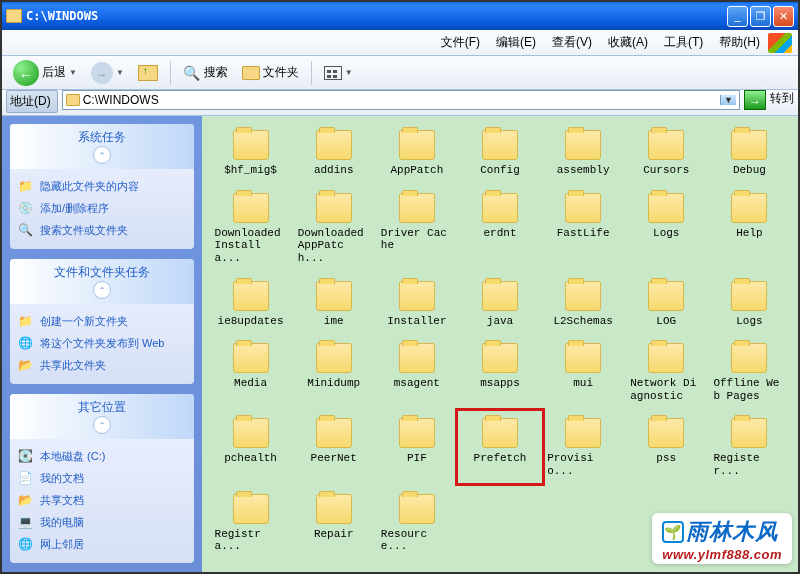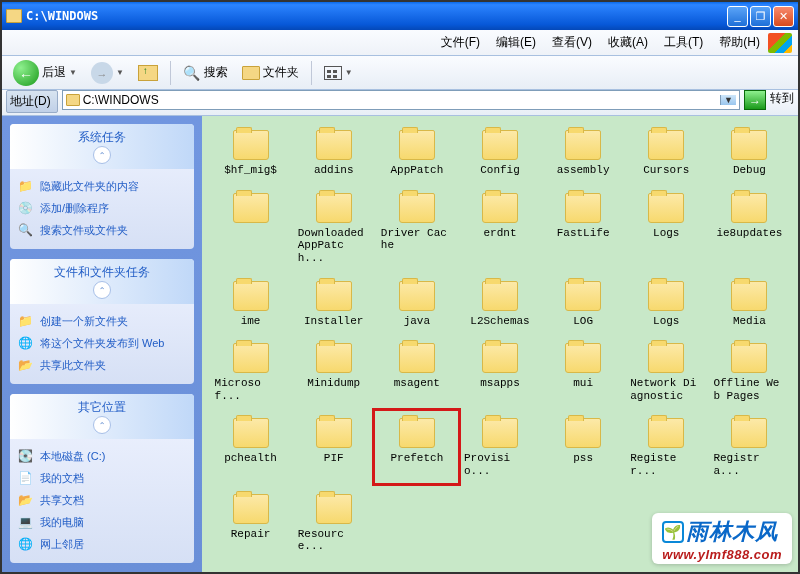--- a/index.html
+++ b/index.html
@@ -229,20 +229,21 @@
         <div class="folder-item">
           <div class="folder-icon"></div>
           <div class="folder-label">Cursors</div>
         </div>
         <div class="folder-item">
           <div class="folder-icon"></div>
           <div class="folder-label">Debug</div>
         </div>
         <div class="folder-item">
           <div class="folder-icon"></div>
+          <div class="folder-label">Downloaded Installa...</div>
         </div>
         <div class="folder-item">
           <div class="folder-icon"></div>
           <div class="folder-label">Downloaded AppPatch...</div>
         </div>
         <div class="folder-item">
           <div class="folder-icon"></div>
           <div class="folder-label">Driver Cache</div>
         </div>
         <div class="folder-item">
@@ -252,20 +253,24 @@
         <div class="folder-item">
           <div class="folder-icon"></div>
           <div class="folder-label">FastLife</div>
         </div>
         <div class="folder-item">
           <div class="folder-icon"></div>
           <div class="folder-label">Logs</div>
         </div>
         <div class="folder-item">
           <div class="folder-icon"></div>
+          <div class="folder-label">Help</div>
+        </div>
+        <div class="folder-item">
+          <div class="folder-icon"></div>
           <div class="folder-label">ie8updates</div>
         </div>
         <div class="folder-item">
           <div class="folder-icon"></div>
           <div class="folder-label">ime</div>
         </div>
         <div class="folder-item">
           <div class="folder-icon"></div>
           <div class="folder-label">Installer</div>
         </div>
@@ -284,24 +289,20 @@
         <div class="folder-item">
           <div class="folder-icon"></div>
           <div class="folder-label">Logs</div>
         </div>
         <div class="folder-item">
           <div class="folder-icon"></div>
           <div class="folder-label">Media</div>
         </div>
         <div class="folder-item">
           <div class="folder-icon"></div>
-          <div class="folder-label">Microsof...</div>
-        </div>
-        <div class="folder-item">
-          <div class="folder-icon"></div>
           <div class="folder-label">Minidump</div>
         </div>
         <div class="folder-item">
           <div class="folder-icon"></div>
           <div class="folder-label">msagent</div>
         </div>
         <div class="folder-item">
           <div class="folder-icon"></div>
           <div class="folder-label">msapps</div>
         </div>
@@ -313,20 +314,24 @@
           <div class="folder-icon"></div>
           <div class="folder-label">Network Diagnostic</div>
         </div>
         <div class="folder-item">
           <div class="folder-icon"></div>
           <div class="folder-label">Offline Web Pages</div>
         </div>
         <div class="folder-item">
           <div class="folder-icon"></div>
           <div class="folder-label">pchealth</div>
+        </div>
+        <div class="folder-item">
+          <div class="folder-icon"></div>
+          <div class="folder-label">PeerNet</div>
         </div>
         <div class="folder-item">
           <div class="folder-icon"></div>
           <div class="folder-label">PIF</div>
         </div>
         <div class="folder-item highlighted">
           <div class="folder-icon"></div>
           <div class="folder-label">Prefetch</div>
         </div>
         <div class="folder-item">

